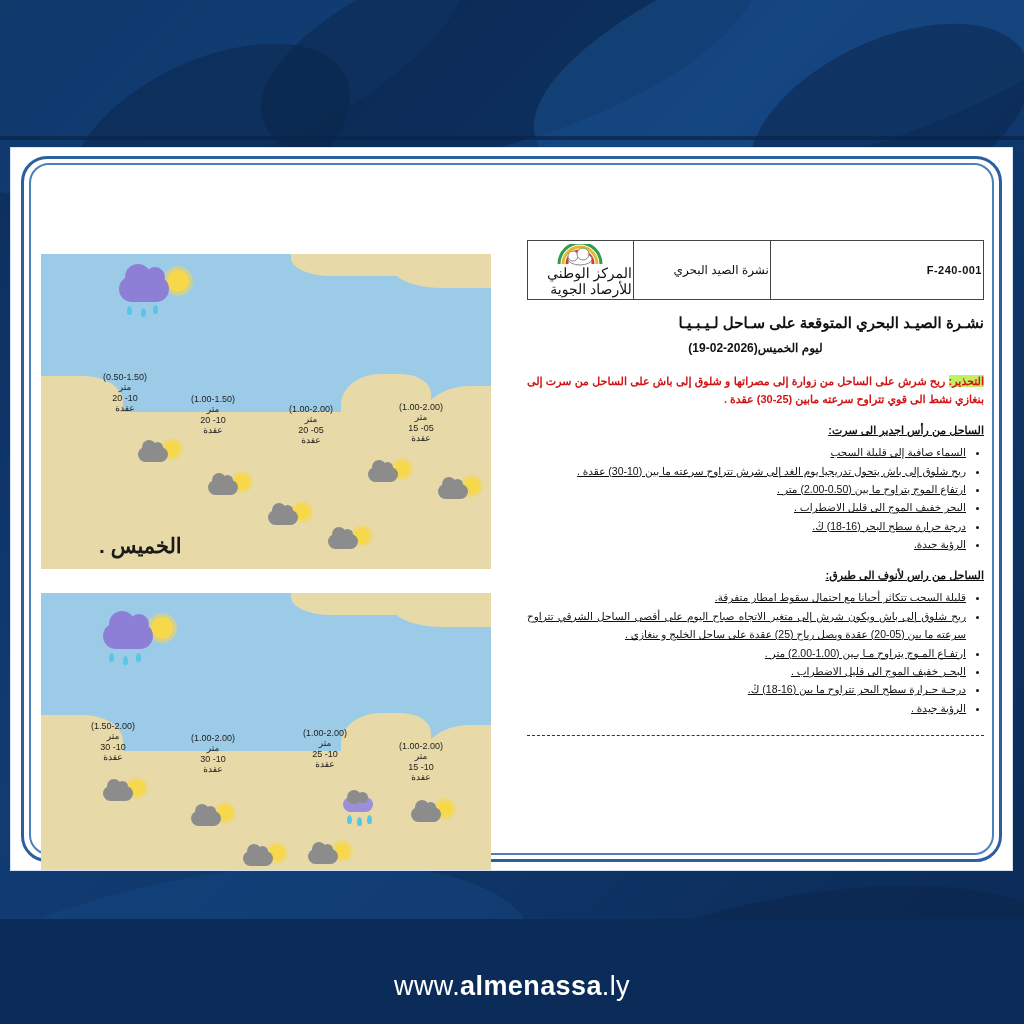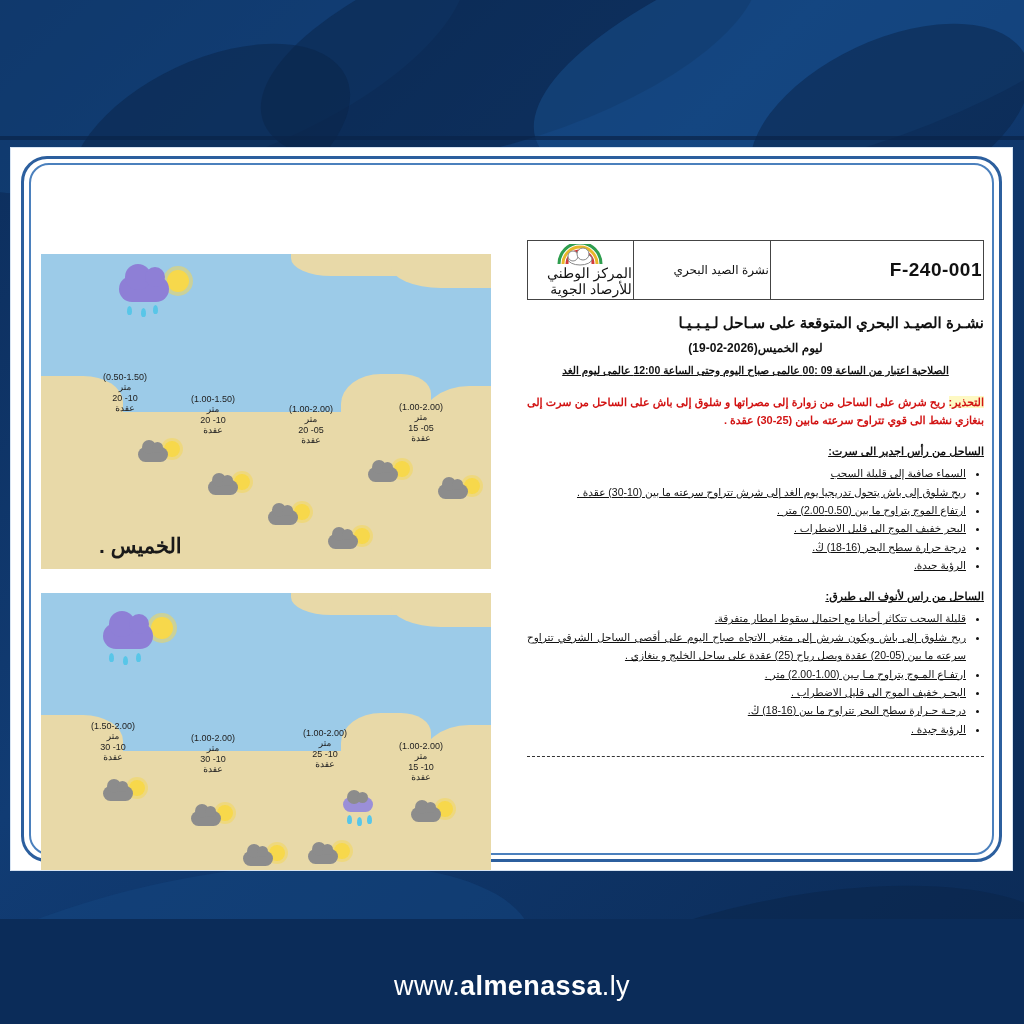--- a/index.html
+++ b/index.html
@@ -77,28 +77,28 @@
   
   .bulletin{position:absolute;left:516px;top:92px;right:28px;bottom:40px;direction:rtl;color:#111;}
   .hdr-table{width:100%;border-collapse:collapse;table-layout:fixed;}
   .hdr-table td{border:1px solid #444;height:56px;vertical-align:middle;font-size:12px;}
   .c-logo{width:23%;}
   .c-mid{width:30%;}
   .c-code{width:47%;}
   .logo-box{display:flex;align-items:center;justify-content:center;flex-direction:column;gap:1px;}
   .logo-arcs{position:relative;width:54px;height:20px;}
   .org-name{font-size:14px;color:#111;}
-  .code-text{font-weight:bold;font-size:19px;letter-spacing:.5px;}
+  .code-text{font-weight:bold;font-size:11px;letter-spacing:.5px;}
 
   .title-main{text-align:right;font-size:15px;font-weight:bold;margin-top:14px;letter-spacing:1px;}
   .title-sub{text-align:center;font-size:12px;font-weight:bold;margin-top:9px;}
   .valid{text-align:center;font-size:10.5px;font-weight:bold;margin-top:9px;text-decoration:underline;}
 
   .warn{margin-top:18px;font-size:11px;font-weight:bold;color:#d21414;line-height:1.6;text-align:justify;}
-  .warn .hl{background:#fef9c3;color:#d21414;}
+  .warn .hl{background:#bef264;color:#d21414;}
 
   .sect{margin-top:16px;text-decoration:underline;}
   .sect-title{font-size:11px;font-weight:bold;text-decoration:underline;}
   .sect ul{margin:6px 0 0;padding:0 18px 0 0;list-style:disc;}
   .sect li{font-size:10.5px;line-height:1.75;text-align:justify;}
   .dashline{margin-top:18px;border-top:1px dashed #333;}
 
   
   .footer{position:absolute;left:0;right:0;bottom:22px;text-align:center;color:#fff;
           font-size:27px;letter-spacing:.4px;}
@@ -278,21 +278,20 @@
             </div>
             <span class="org-name">المركز الوطني للأرصاد الجوية</span>
           </div>
         </td>
       </tr>
     </tbody>
       </table>
 
     <div class="title-main">نشـرة الصيـد البحري المتوقعة على سـاحل لـيـبـيـا</div>
     <div class="title-sub">ليوم الخميس(2026-02-19)</div>
-    <div class="valid">الصلاحية اعتبار من الساعة 09 :00 عالمى صباح اليوم وحتى الساعة 12:00 عالمى ليوم الغد</div>
 
     <div class="warn">
       <span class="hl">التحذير:</span>
       <span>ريح  شرش على الساحل من زوارة إلى مصراتها و شلوق إلى باش على الساحل من سرت إلى بنغازي نشط الى قوي تتراوح  سرعته مابين (25-30) عقدة .</span>
     </div>
 
     <div class="sect">
       <div class="sect-title">الساحل من رأس اجدير الى سرت:</div>
       <ul>
         <li>السماء صافية إلى قليلة السحب</li>

